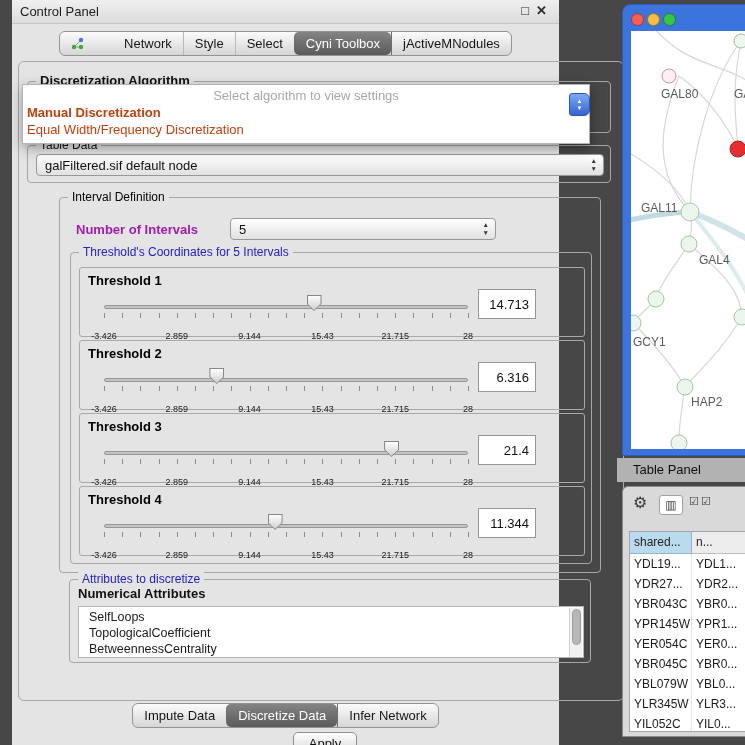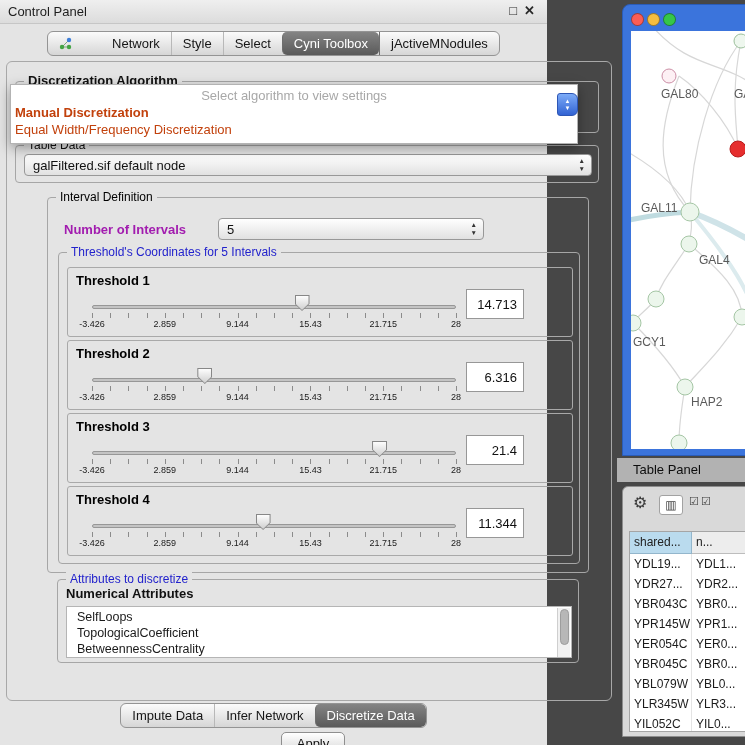--- a/index.html
+++ b/index.html
@@ -1,20 +1,20 @@
 <!DOCTYPE html>
 <html><head>
 <meta charset="utf-8">
 <style>
   * { margin:0; padding:0; box-sizing:border-box; font-family:"Liberation Sans", sans-serif; }
   html,body { background:#474747; }
   #app { position:relative; width:745px; height:745px; background:#474747; overflow:hidden; }
 
   
-  .ctrl { position:absolute; left:0; top:0; width:547px; height:745px; background:#e4e4e4; }
+  .ctrl { position:absolute; left:12px; top:0; width:547px; height:745px; background:#e4e4e4; }
   .titlebar { position:absolute; left:0; top:0; width:100%; height:24px;
               background:linear-gradient(#efefef,#dcdcdc); border-bottom:1px solid #c6c6c6; }
   .titlebar .t { position:absolute; left:8px; top:4px; font-size:13px; color:#1d1d1d; }
   .winbtn { position:absolute; top:3px; font-size:13px; color:#2a2a2a; cursor:default; }
   .winbtn.min { right:30px; }
   .winbtn.close { right:12px; font-weight:bold; }
 
   .tabbar { position:absolute; left:0; width:100%; display:flex; justify-content:center; }
   .tabbar.top { top:31px; }
   .tabbar.bottom { top:703px; }
@@ -65,21 +65,21 @@
               background:#c4c4c4; border:1px solid #979797; border-radius:2px; }
   .th-knob  { position:absolute; top:27px; width:15px; height:16px; background:#878787;
               clip-path:polygon(0 0,100% 0,100% 55%,50% 100%,0 55%); }
   .th-knob::after { content:""; position:absolute; inset:1px;
               clip-path:polygon(0 0,100% 0,100% 55%,50% 100%,0 55%);
               background:linear-gradient(#fdfdfd,#cfcfcf); }
   .th-ticks { position:absolute; left:24px; top:45px; width:365px; height:5px;
               background-image:repeating-linear-gradient(to right,#8b8b8b 0,#8b8b8b 1px,transparent 1px,transparent 18.2px); }
   .th-scale { position:absolute; left:24px; top:51px; width:364px; height:12px; }
   .th-scale span { position:absolute; transform:translateX(-50%); font-size:9px; color:#1a1a1a;
-                   white-space:nowrap; }
+                   white-space:nowrap;margin-top:12px; }
   .th-value { position:absolute; left:398px; top:21px; width:58px; height:30px; background:#fff;
               border:1px solid #979797; font-size:13px; color:#111; display:flex;
               align-items:center; justify-content:flex-end; padding-right:6px; }
 
   
   .attr-title { position:absolute; left:8px; top:6px; font-size:13px; font-weight:bold; color:#111; }
   .attr-list { position:absolute; left:8px; top:26px; width:506px; height:52px; background:#fff;
                border:1px solid #b5b5b5; overflow:hidden; padding:2px 0 0 10px; }
   .attr-list .li { font-size:12.5px; line-height:16px; color:#1a1a1a; }
   .attr-sb { position:absolute; right:1px; top:1px; width:13px; height:50px; background:#f1f1f1;
@@ -292,25 +292,25 @@
     <div class="combo-cap">
         <span>▲</span>
         <span>▼</span>
       </div>
 
     <div class="tabbar bottom">
       <div class="seg" id="bottom-tabs">
           <div class="tab">
             <span>Impute Data</span>
           </div>
-          <div class="tab">
-            <span>Infer Network</span>
-          </div>
           <div class="tab sel">
             <span>Discretize Data</span>
+          </div>
+          <div class="tab">
+            <span>Infer Network</span>
           </div>
         </div>
     </div>
   </div>
 
   <div class="netwin">
     <span class="light l1" style="background: rgb(251, 93, 85);"></span>
     <span class="light l2" style="background: rgb(246, 189, 62);"></span>
     <span class="light l3" style="background: rgb(53, 198, 73);"></span>
     <div class="canvas">

